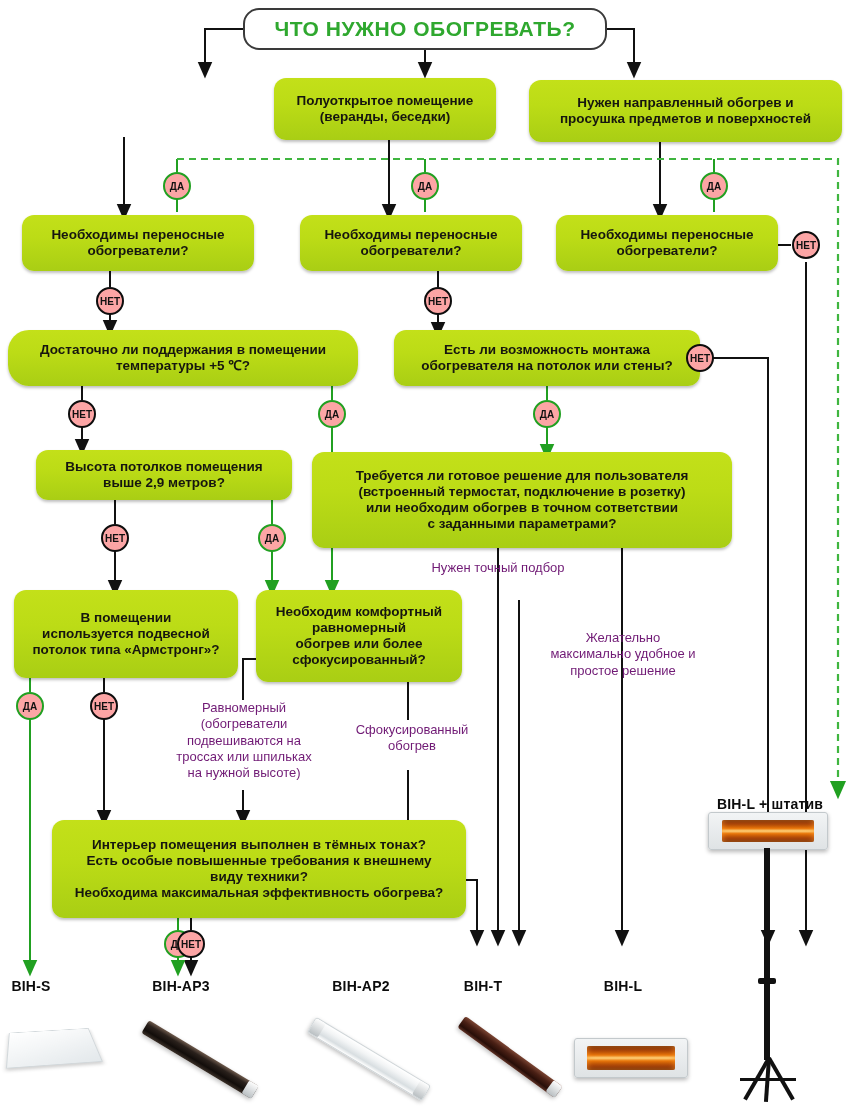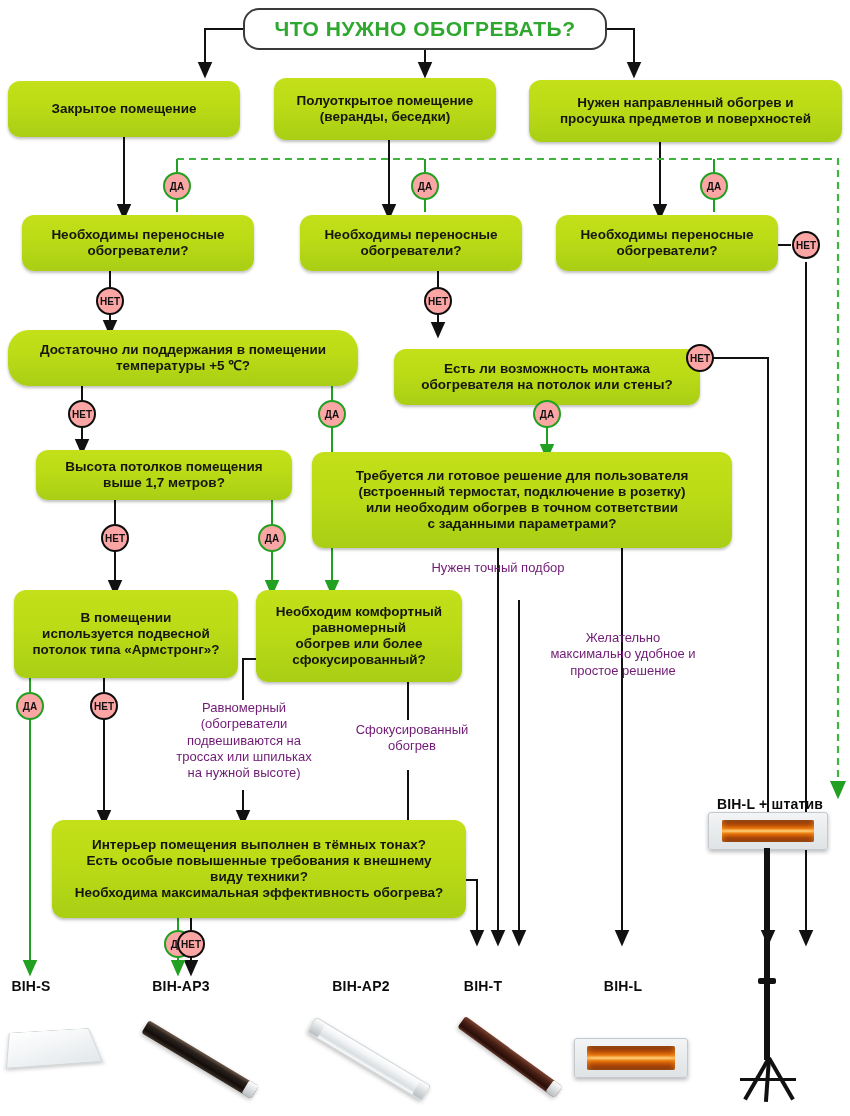--- a/index.html
+++ b/index.html
@@ -183,40 +183,39 @@
       <path d="M178,955 L178,968" marker-end="url(#ahg)"></path>
     </g>
 
     <g stroke="#3fb53f" stroke-width="2.2" fill="none" stroke-dasharray="7 5">
       <path d="M177,159 L838,159 L838,790" marker-end="url(#ahg)"></path>
     </g>
   </svg>
 
   <div class="titlebox" style="left:243px;top:8px;width:364px;height:42px;font-size:21px;">ЧТО НУЖНО ОБОГРЕВАТЬ?</div>
 
-  <div class="gbox" style="left:8px;top:81px;width:232px;height:56px;font-size:13.5px;">Закрытое помещение</div>
   <div class="gbox" style="left:274px;top:78px;width:222px;height:62px;font-size:13.5px;white-space:pre-line;">Полуоткрытое помещение
 (веранды, беседки)</div>
   <div class="gbox" style="left:529px;top:80px;width:313px;height:62px;font-size:13.5px;white-space:pre-line;">Нужен направленный обогрев и
 просушка предметов и поверхностей</div>
 
   <div class="gbox" style="left:22px;top:215px;width:232px;height:56px;font-size:13.5px;white-space:pre-line;">Необходимы переносные
 обогреватели?</div>
   <div class="gbox" style="left:300px;top:215px;width:222px;height:56px;font-size:13.5px;white-space:pre-line;">Необходимы переносные
 обогреватели?</div>
   <div class="gbox" style="left:556px;top:215px;width:222px;height:56px;font-size:13.5px;white-space:pre-line;">Необходимы переносные
 обогреватели?</div>
 
   <div class="gbox" style="left:8px;top:330px;width:350px;height:56px;font-size:13.5px;white-space:pre-line;border-radius:21px;">Достаточно ли поддержания в помещении
 температуры +5 ℃?</div>
-  <div class="gbox" style="left:394px;top:330px;width:306px;height:56px;font-size:13.5px;white-space:pre-line;margin-top:19px;">Есть ли возможность монтажа
+  <div class="gbox" style="left:394px;top:330px;width:306px;height:56px;font-size:13.5px;white-space:pre-line;">Есть ли возможность монтажа
 обогревателя на потолок или стены?</div>
 
   <div class="gbox" style="left:36px;top:450px;width:256px;height:50px;font-size:13.5px;white-space:pre-line;">Высота потолков помещения
-выше 1,7 метров?</div>
+выше 2,9 метров?</div>
   <div class="gbox" style="left:312px;top:452px;width:420px;height:96px;font-size:13.5px;white-space:pre-line;">Требуется ли готовое решение для пользователя
 (встроенный термостат, подключение в розетку)
 или необходим  обогрев  в точном сответствии
 с заданными параметрами?</div>
 
   <div class="gbox" style="left:14px;top:590px;width:224px;height:88px;font-size:13.5px;white-space:pre-line;">В помещении
 используется подвесной
 потолок типа «Армстронг»?</div>
   <div class="gbox" style="left:256px;top:590px;width:206px;height:92px;font-size:13.5px;white-space:pre-line;">Необходим комфортный
 равномерный

